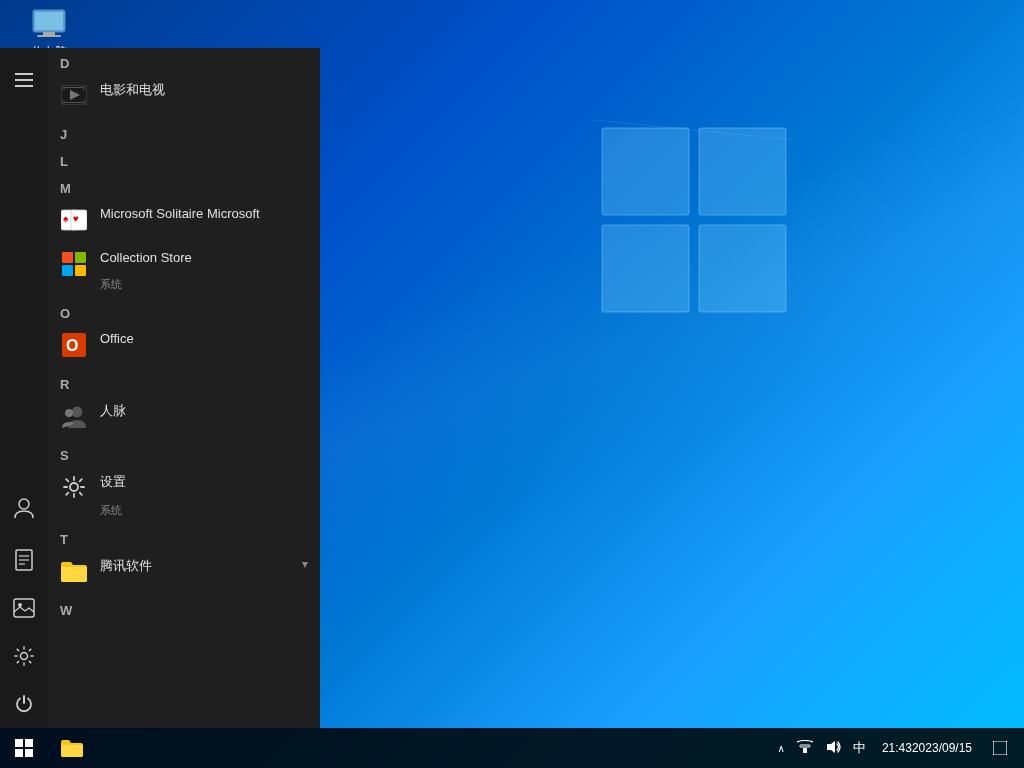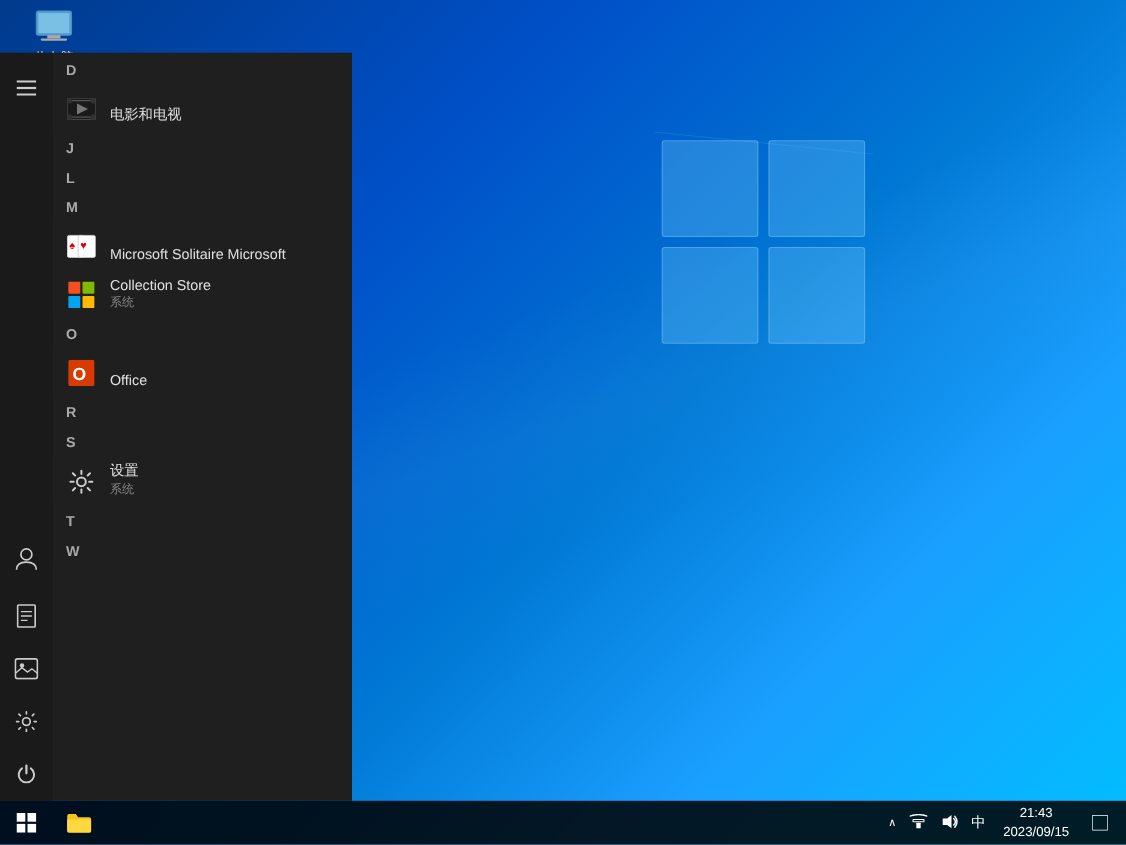--- a/index.html
+++ b/index.html
@@ -115,21 +115,21 @@
 
     .tray-lang {
       color: white;
       font-size: 13px;
       padding: 2px 4px;
       cursor: pointer;
     }
 
     .tray-clock {
       display: flex;
-      flex-direction: column;
+      flex-direction: row;
       align-items: center;
       color: white;
       font-size: 12px;
       padding: 2px 8px;
       cursor: pointer;
       line-height: 1.4;
     }
 
     .tray-notification {
       width: 32px;
@@ -188,21 +188,21 @@
     .app-section-header {
       color: #aaa;
       font-size: 13px;
       font-weight: 600;
       padding: 8px 12px 4px 12px;
       background: #1f1f1f;
     }
 
     .app-item {
       display: flex;
-      align-items: flex-end;
+      align-items: flex-start;
       padding: 6px 12px;
       cursor: pointer;
       gap: 12px;
       min-height: 44px;
     }
 
     .app-item-icon {
       width: 28px;
       height: 28px;
       display: flex;
@@ -217,20 +217,21 @@
     }
 
     .app-item-name {
       color: #e0e0e0;
       font-size: 13px;
     }
 
     .app-item-sub {
       color: #888;
       font-size: 11px;
+      margin-top: 12px;
     }
 
     .app-item-arrow {
       margin-left: auto;
       color: #888;
       font-size: 12px;
     }
 
     
     .desktop-ray {
@@ -374,36 +375,61 @@
             <rect x="0" y="0" width="24" height="24" rx="2" fill="#d83b01"></rect>
             <text x="4" y="18" font-size="16" font-weight="bold" fill="white" font-family="Arial">O</text>
           </svg>
         </div>
         <div class="app-item-text">
           <span class="app-item-name">Office</span>
         </div>
       </div>
 
       <div class="app-section-header">R</div>
+      <div class="app-item">
+        <div class="app-item-icon">
+          <svg width="26" height="24" viewBox="0 0 26 24">
+            <circle cx="16" cy="8" r="5" fill="#555" stroke="#777" stroke-width="0.5"></circle>
+            <path d="M7 24 Q7 16 16 16 Q25 16 25 24" fill="#555"></path>
+            <circle cx="8" cy="9" r="4" fill="#777"></circle>
+            <path d="M1 24 Q1 18 8 18 Q12 18 13 20" fill="#777"></path>
+          </svg>
+        </div>
+        <div class="app-item-text">
+          <span class="app-item-name">人脉</span>
+        </div>
+      </div>
 
       <div class="app-section-header">S</div>
       <div class="app-item">
         <div class="app-item-icon">
           <svg width="24" height="24" viewBox="0 0 24 24">
             <circle cx="12" cy="12" r="4" fill="none" stroke="#ccc" stroke-width="1.8"></circle>
             <path d="M12 2v3M12 19v3M2 12h3M19 12h3M4.2 4.2l2.1 2.1M17.7 17.7l2.1 2.1M4.2 19.8l2.1-2.1M17.7 6.3l2.1-2.1" stroke="#ccc" stroke-width="1.8" stroke-linecap="round"></path>
           </svg>
         </div>
         <div class="app-item-text">
           <span class="app-item-name">设置</span>
           <span class="app-item-sub">系统</span>
         </div>
       </div>
 
       <div class="app-section-header">T</div>
+      <div class="app-item">
+        <div class="app-item-icon">
+          <svg width="26" height="22" viewBox="0 0 26 22">
+            <path d="M0 4 Q0 2 2 2 L10 2 L12 5 L24 5 Q26 5 26 7 L26 20 Q26 22 24 22 L2 22 Q0 22 0 20 Z" fill="#f5c518"></path>
+            <path d="M0 7 L26 7 L26 20 Q26 22 24 22 L2 22 Q0 22 0 20 Z" fill="#ffd740"></path>
+          </svg>
+        </div>
+        <div class="app-item-text">
+          <span class="app-item-name">腾讯软件</span>
+        </div>
+        <div class="app-item-arrow">▾</div>
+      </div>
 
       <div class="app-section-header">W</div>
 
     </div>
   </div>
 
   <div id="taskbar">
 
     <div class="taskbar-start">
       <svg width="18" height="18" viewBox="0 0 18 18">

